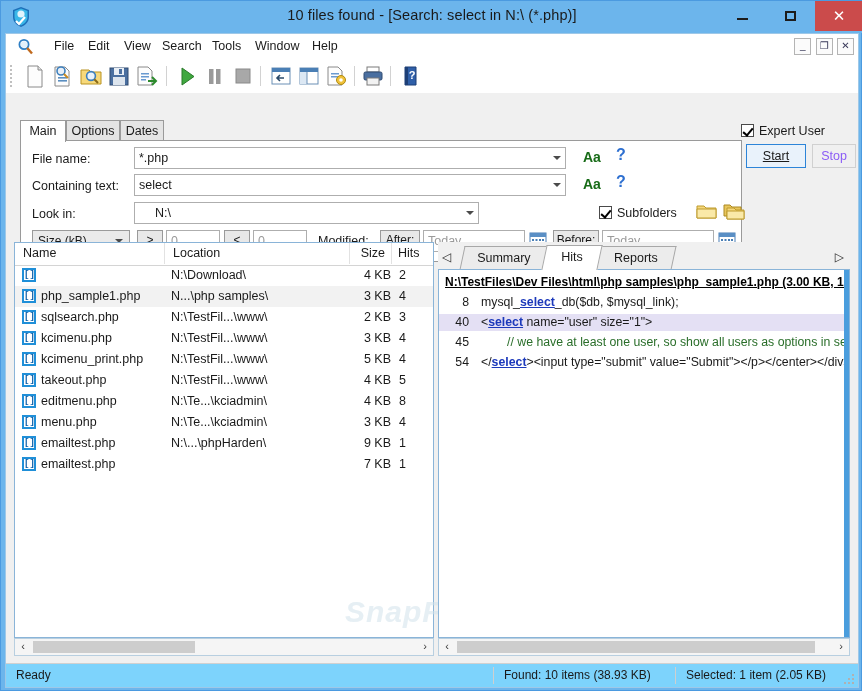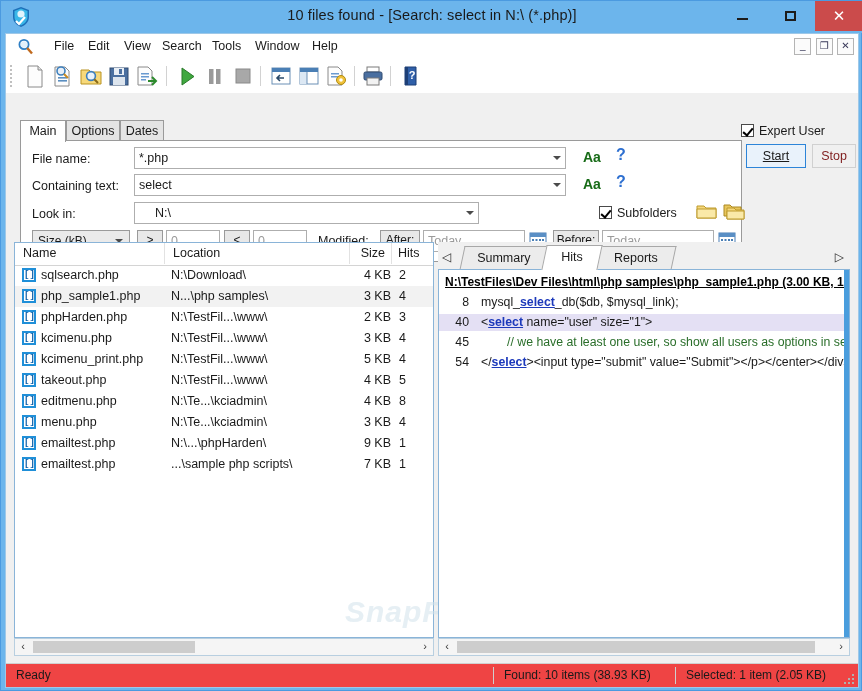--- a/index.html
+++ b/index.html
@@ -147,21 +147,21 @@
     position:absolute;background:#e8e8e8;border:1px solid #9a9a9a;
     box-sizing:border-box;text-align:center;font-size:12px;
     line-height:19px;height:21px;color:#1a1a1a;
   }
   .btn{
     position:absolute;box-sizing:border-box;text-align:center;
     font-size:12.5px;color:#1a1a1a;background:#e6e6e6;
     border:1px solid #adadad;line-height:22px;
   }
   .btn.primary{border:1px solid #2c84d8;background:#e9f2fb;text-decoration:underline;}
-  .btn.disabled{color:#7f1d1d;background:#f0f0f0;border:1px solid #d0d0d0;}
+  .btn.disabled{color:#8b5cf6;background:#f0f0f0;border:1px solid #d0d0d0;}
   .sizecombo{
     position:absolute;background:#eaeaea;border:1px solid #9a9a9a;
     box-sizing:border-box;font-size:12px;line-height:20px;height:22px;
     padding-left:5px;color:#1a1a1a;
   }
 
   
   .pane{
     position:absolute;background:#ffffff;
     border:1px solid #8ab4d8;box-sizing:border-box;
@@ -228,21 +228,21 @@
     position:absolute;top:0;width:16px;height:16px;line-height:15px;
     text-align:center;font-size:11px;color:#3a3a3a;
   }
   .hs-thumb{
     position:absolute;top:2px;height:12px;background:#cdcdcd;
   }
 
   
   .statusbar{
     position:absolute;left:0;bottom:0;width:852px;height:23px;
-    background:#ef4444;border-top:1px solid #d0d0d0;
+    background:#7dd3fc;border-top:1px solid #d0d0d0;
   }
   .st-text{
     position:absolute;top:4px;font-size:12px;color:#1a1a1a;
   }
   .st-sep{position:absolute;top:3px;width:1px;height:17px;background:#cfcfcf;}
   .grip2{position:absolute;right:4px;bottom:3px;width:12px;height:12px;}
   .grip2 i{position:absolute;width:2px;height:2px;background:#b0b0b0;}
 
   .wm{
     position:absolute;left:330px;top:352px;
@@ -499,35 +499,34 @@
       <div class="lv-head">
         <div class="lv-col" style="left:0;width:150px;padding-left:8px">Name</div>
         <div class="lv-col" style="left:150px;width:185px;padding-left:8px">Location</div>
         <div class="lv-col" style="left:335px;width:42px;text-align:right;padding-right:6px">Size</div>
         <div class="lv-col" style="left:377px;width:41px;padding-left:6px;border-right:none">Hits</div>
       </div>
       <div class="wm">SnapFiles</div>
       <div id="rows">
           <div class="lv-row" style="top: 22px;">
             <div class="php-ico">[]</div>
-            <div class="cell" style="left:26px;width:124px">sqlsearch.php</div>
             <div class="cell" style="left:156px;width:180px">N:\Download\</div>
             <div class="cell r" style="left:330px;width:46px">4 KB</div>
             <div class="cell" style="left:384px;width:34px">2</div>
           </div>
           <div class="lv-row sel" style="top: 43px;">
             <div class="php-ico">[]</div>
             <div class="cell" style="left:26px;width:124px">php_sample1.php</div>
             <div class="cell" style="left:156px;width:180px">N...\php samples\</div>
             <div class="cell r" style="left:330px;width:46px">3 KB</div>
             <div class="cell" style="left:384px;width:34px">4</div>
           </div>
           <div class="lv-row" style="top: 64px;">
             <div class="php-ico">[]</div>
-            <div class="cell" style="left:26px;width:124px">phpHarden.php</div>
+            <div class="cell" style="left:26px;width:124px">sqlsearch.php</div>
             <div class="cell" style="left:156px;width:180px">N:\TestFil...\www\</div>
             <div class="cell r" style="left:330px;width:46px">2 KB</div>
             <div class="cell" style="left:384px;width:34px">3</div>
           </div>
           <div class="lv-row" style="top: 85px;">
             <div class="php-ico">[]</div>
             <div class="cell" style="left:26px;width:124px">kcimenu.php</div>
             <div class="cell" style="left:156px;width:180px">N:\TestFil...\www\</div>
             <div class="cell r" style="left:330px;width:46px">3 KB</div>
             <div class="cell" style="left:384px;width:34px">4</div>
@@ -563,21 +562,20 @@
           <div class="lv-row" style="top: 190px;">
             <div class="php-ico">[]</div>
             <div class="cell" style="left:26px;width:124px">emailtest.php</div>
             <div class="cell" style="left:156px;width:180px">N:\...\phpHarden\</div>
             <div class="cell r" style="left:330px;width:46px">9 KB</div>
             <div class="cell" style="left:384px;width:34px">1</div>
           </div>
           <div class="lv-row" style="top: 211px;">
             <div class="php-ico">[]</div>
             <div class="cell" style="left:26px;width:124px">emailtest.php</div>
-            <div class="cell" style="left:156px;width:180px">...\sample php scripts\</div>
             <div class="cell r" style="left:330px;width:46px">7 KB</div>
             <div class="cell" style="left:384px;width:34px">1</div>
           </div>
         </div>
     </div>
     <div class="hscroll" style="left:8px;top:604px;width:420px">
       <div class="hs-arrow" style="left:0">‹</div>
       <div class="hs-thumb" style="left:18px;width:162px"></div>
       <div class="hs-arrow" style="right:0">›</div>
     </div>

